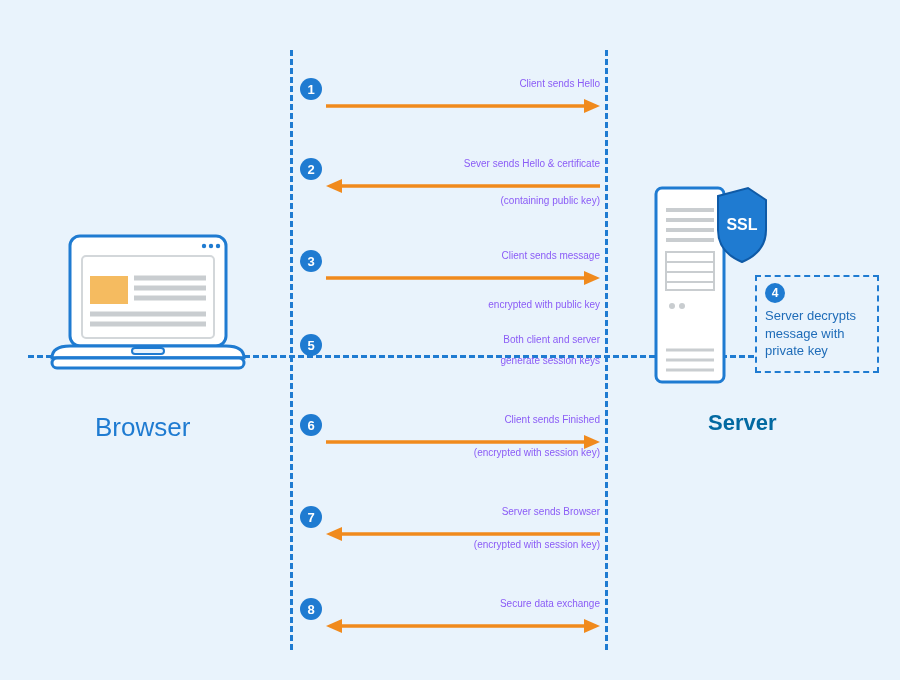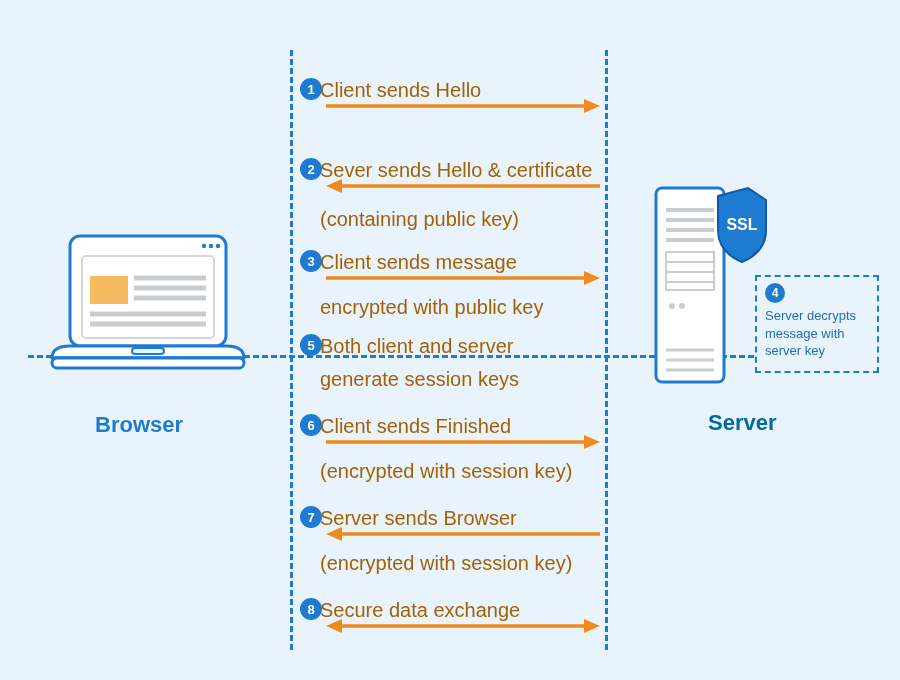--- a/index.html
+++ b/index.html
@@ -40,22 +40,22 @@
       left: 48px;
       top: 230px;
       width: 200px;
     }
     .laptop svg { display: block; }
     .browser-label {
       position: absolute;
       left: 95px;
       top: 412px;
       color: #1f7bd1;
-      font-weight: 700;
-      font-size: 22px;
+      font-weight: 400;
+      font-size: 26px;
     }
 
     
     .server {
       position: absolute;
       left: 648px;
       top: 180px;
     }
     .server svg { display: block; }
     .server-label {
@@ -108,23 +108,23 @@
       align-items: center; justify-content: center;
       font-weight: 700;
       font-size: 13px;
       flex-shrink: 0;
     }
     .step .badge {
       position: absolute;
       left: 0; top: 0;
     }
     .step .text {
-      text-align: left;
-      color: #a16207;
-      font-size: 20px;
+      text-align: right;
+      color: #8b5cf6;
+      font-size: 10px;
       line-height: 1.25;
       margin-left: 20px;
     }
     .step .arrow {
       position: absolute;
       left: 26px;
       width: 274px;
       height: 20px;
     }
 
@@ -189,21 +189,21 @@
       <line x1="18" y1="190" x2="66" y2="190" stroke="#c9cdd0" stroke-width="3"></line>
 
       <path d="M70 16 L100 8 L118 20 V50 Q118 72 94 82 Q70 72 70 50 Z" fill="#1f7bd1" stroke="#0f5aa6" stroke-width="2"></path>
       <text x="94" y="50" text-anchor="middle" fill="#fff" font-size="16" font-weight="700" font-family="Arial">SSL</text>
     </svg>
   </div>
   <div class="server-label">Server</div>
 
   <div class="step4box">
     <span class="badge">4</span>
-    <div>Server decrypts message with server key</div>
+    <div>Server decrypts message with private key</div>
   </div>
 
   <div class="step" style="top:78px">
     <span class="badge">1</span>
     <div class="text">Client sends Hello</div>
     <div class="arrow" style="top:18px">
       <svg viewBox="0 0 274 20">
         <line x1="0" y1="10" x2="258" y2="10" class="stroke-orange" stroke-width="3.5"></line>
         <polygon points="258,3 274,10 258,17" class="fill-orange"></polygon>
       </svg>
@@ -224,21 +224,21 @@
 
   <div class="step" style="top:250px">
     <span class="badge">3</span>
     <div class="text">Client sends message</div>
     <div class="arrow" style="top:18px">
       <svg viewBox="0 0 274 20">
         <line x1="0" y1="10" x2="258" y2="10" class="stroke-orange" stroke-width="3.5"></line>
         <polygon points="258,3 274,10 258,17" class="fill-orange"></polygon>
       </svg>
     </div>
-    <div class="text" style="margin-top:20px">encrypted with public key</div>
+    <div class="text" style="margin-top:36px">encrypted with public key</div>
   </div>
 
   <div class="step" style="top:334px">
     <span class="badge">5</span>
     <div class="text">Both client and server</div>
     <div class="text" style="margin-top:8px">generate session keys</div>
   </div>
 
   <div class="step" style="top:414px">
     <span class="badge">6</span>

